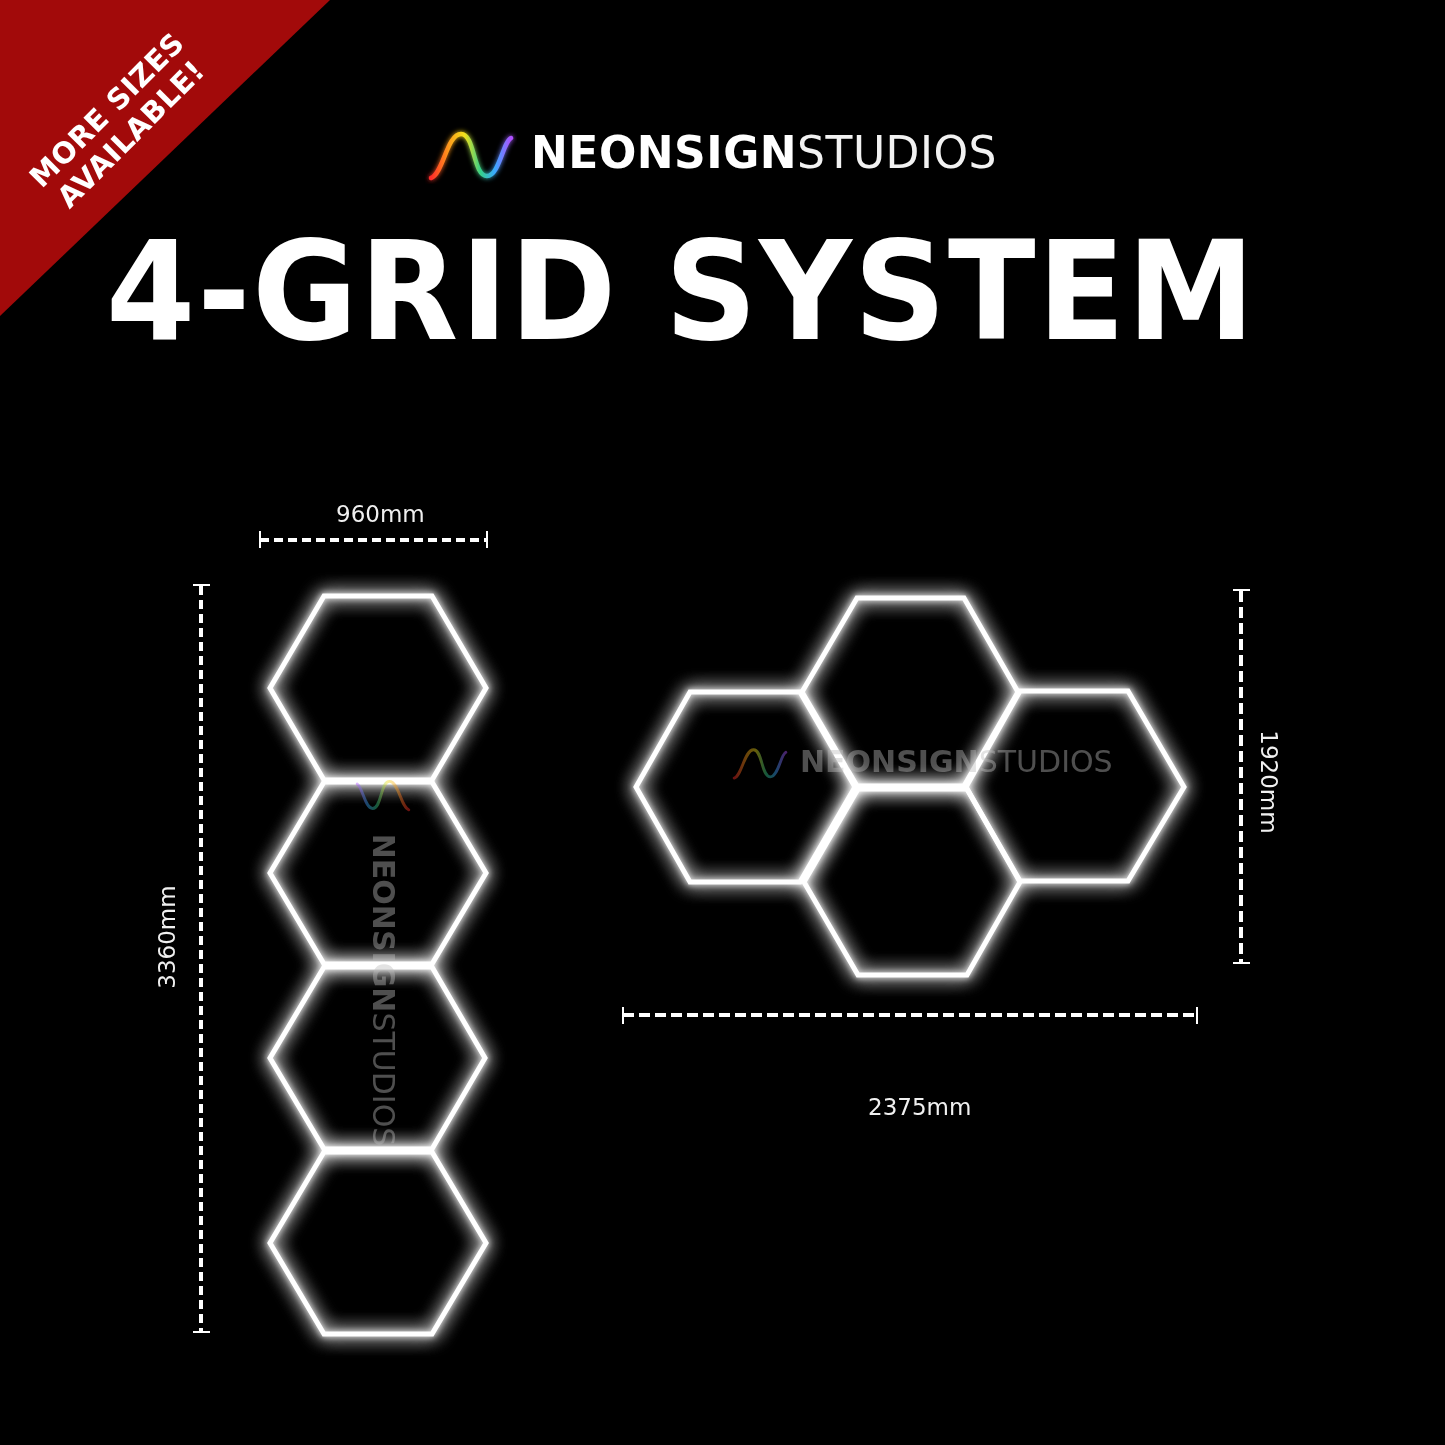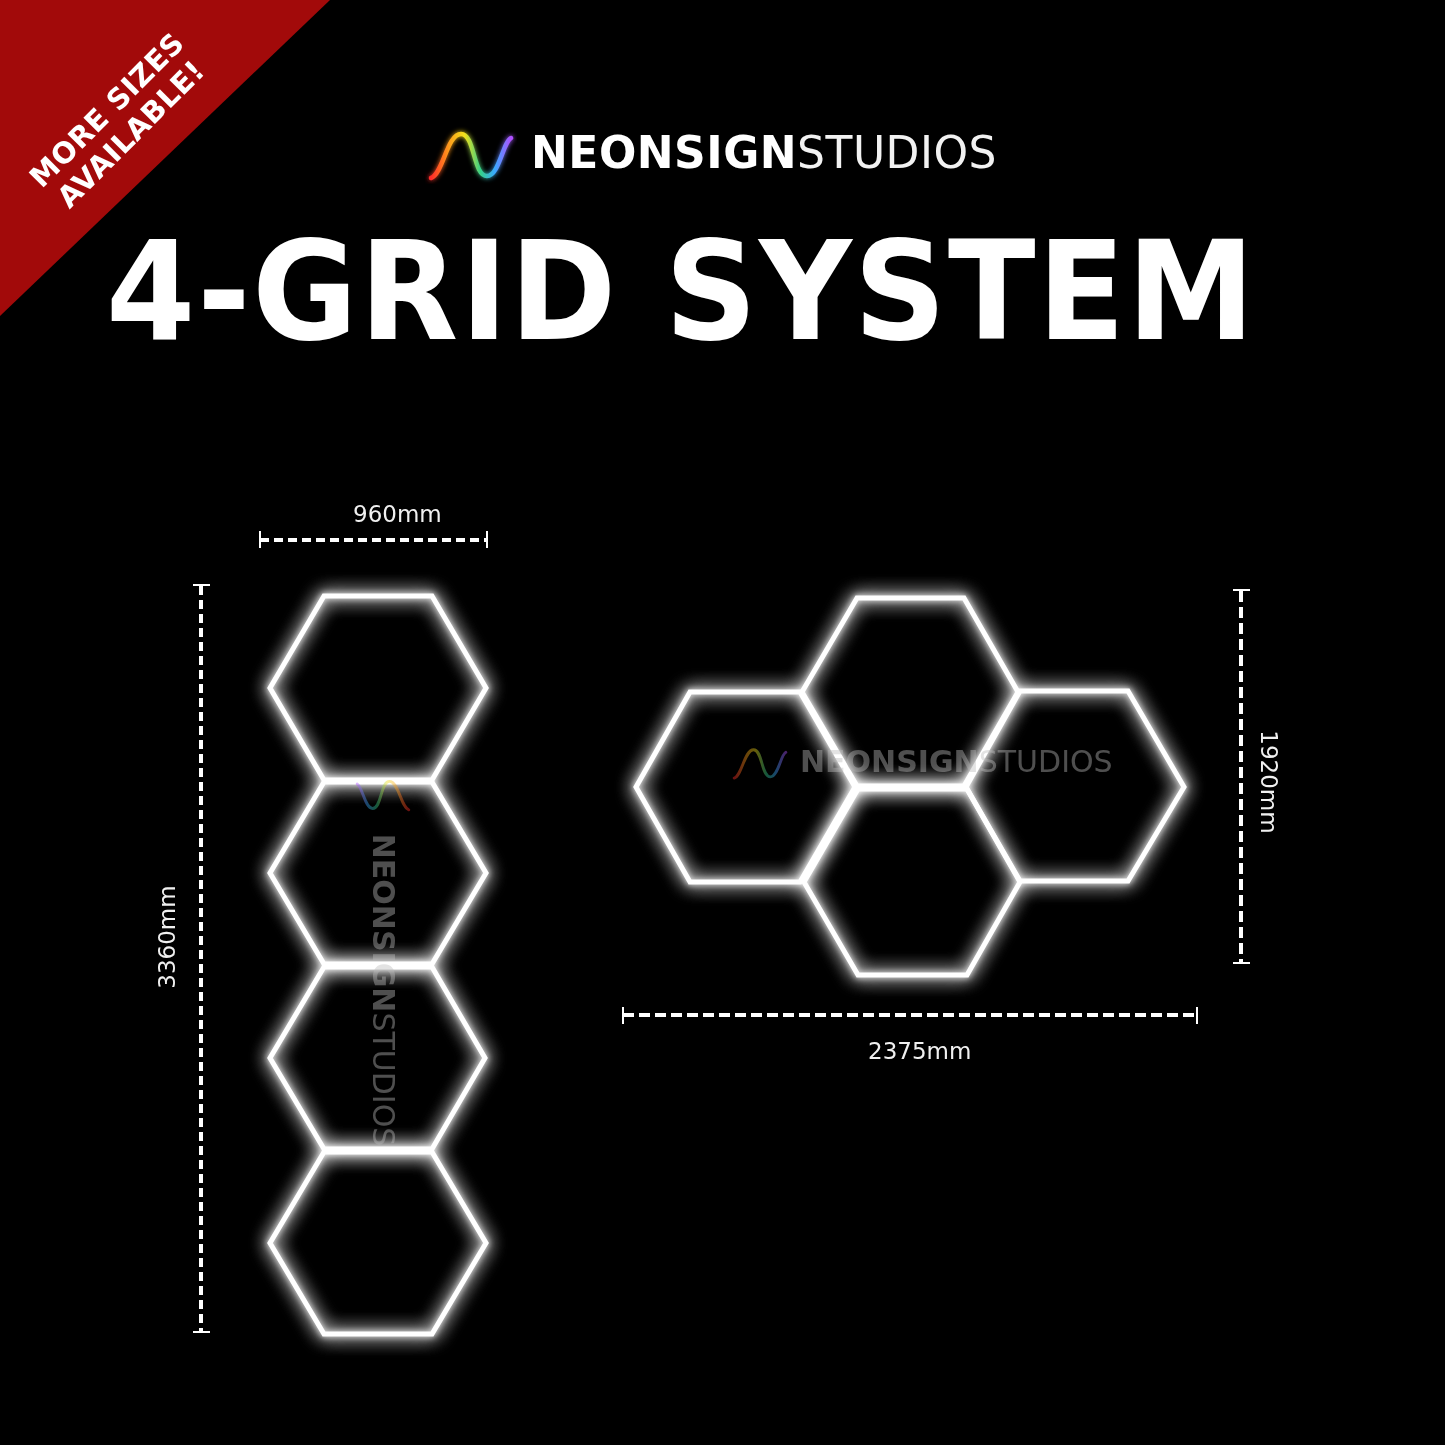--- a/index.html
+++ b/index.html
@@ -20,22 +20,22 @@
 
   .title { position: absolute; left: 106px; top: 222px; width: 1200px;
            font-family: "DejaVu Sans", sans-serif; font-weight: bold;
            font-size: 138px; line-height: 140px; letter-spacing: 2px; color: #fff;
            transform: scaleX(0.93); transform-origin: left top; white-space: nowrap; }
 
   svg.art { position: absolute; left: 0; top: 0; width: 1445px; height: 1445px; }
 
   .dim-label { position: absolute; font-family: "DejaVu Sans", sans-serif; font-size: 23px;
                color: #f0f0f0; white-space: nowrap; line-height: 1; }
-  .dim-960 { left: 353px; top: 503px; }
-  .dim-2375 { left: 868px; top: 1040px; }
+  .dim-960 { left: 336px; top: 503px; }
+  .dim-2375 { left: 868px; top: 1096px; }
   .dim-3360 { left: 167px; top: 937px; transform: translate(-50%, -50%) rotate(-90deg); }
   .dim-1920 { left: 1268px; top: 782px; transform: translate(-50%, -50%) rotate(90deg); }
 
   .watermark-h { position: absolute; left: 730px; top: 742px; display: flex; align-items: center; opacity: 0.42; }
   .watermark-h .wm-wave { width: 60px; height: 40px; }
   .watermark-h .wm-text { margin-left: 10px; font-size: 30px; line-height: 1; color: #bdbdbd; white-space: nowrap; }
 
   .watermark-v { position: absolute; left: 383px; top: 955px; transform: translate(-50%, -50%) rotate(90deg);
                  display: flex; align-items: center; opacity: 0.42; white-space: nowrap; }
   .watermark-v .wm-wave { width: 60px; height: 40px; transform: rotate(-90deg) scaleX(-1); }

